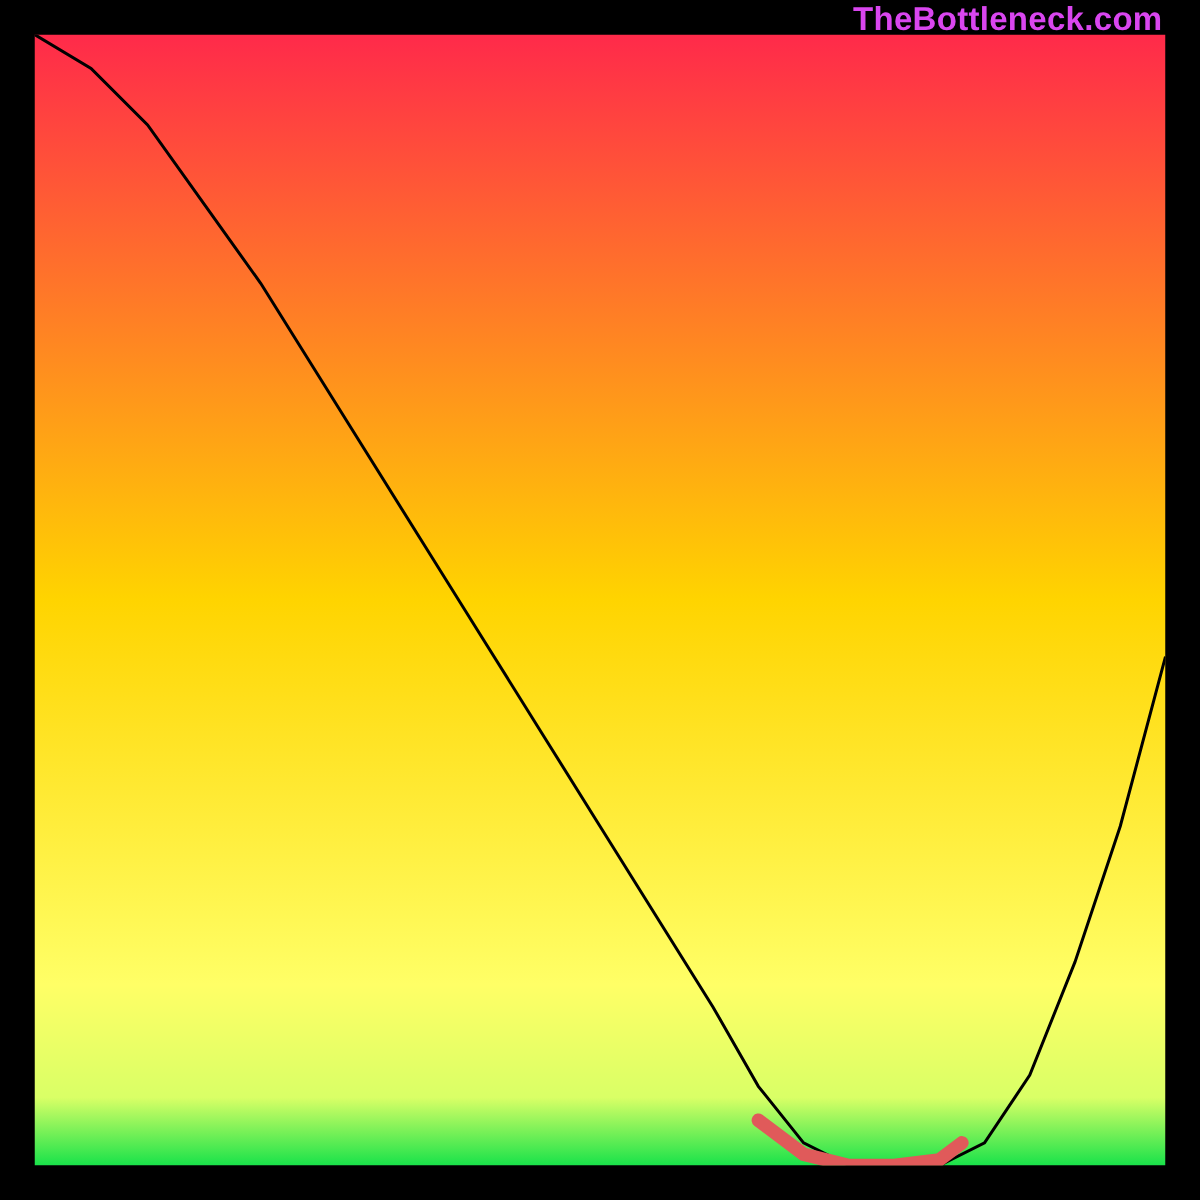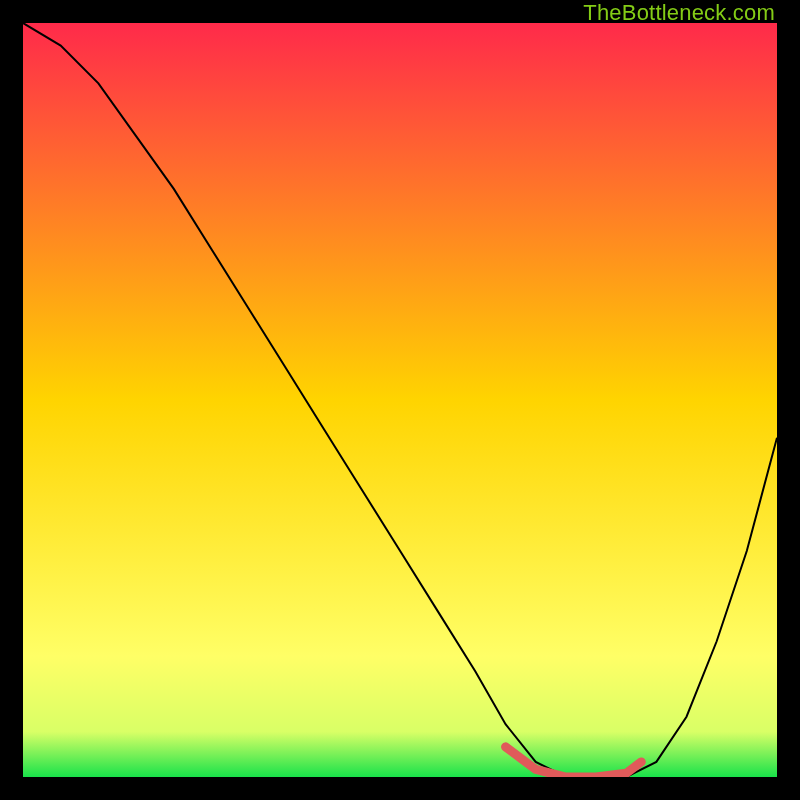--- a/index.html
+++ b/index.html
@@ -20,22 +20,22 @@
   .plot {
     position: absolute;
     inset: 0;
   }
   .watermark {
     position: absolute;
     top: 0;
     right: 25px;
     font-family: Arial, Helvetica, sans-serif;
     font-size: 22px;
-    font-weight: 400;
-    color: #84cc16;
+    font-weight: 700;
+    color: #d946ef;
     letter-spacing: 0.2px;
     user-select: none;
   }
 </style>
 </head>
 <body>
 
 <div class="frame">
 
   <div class="watermark">TheBottleneck.com</div>

